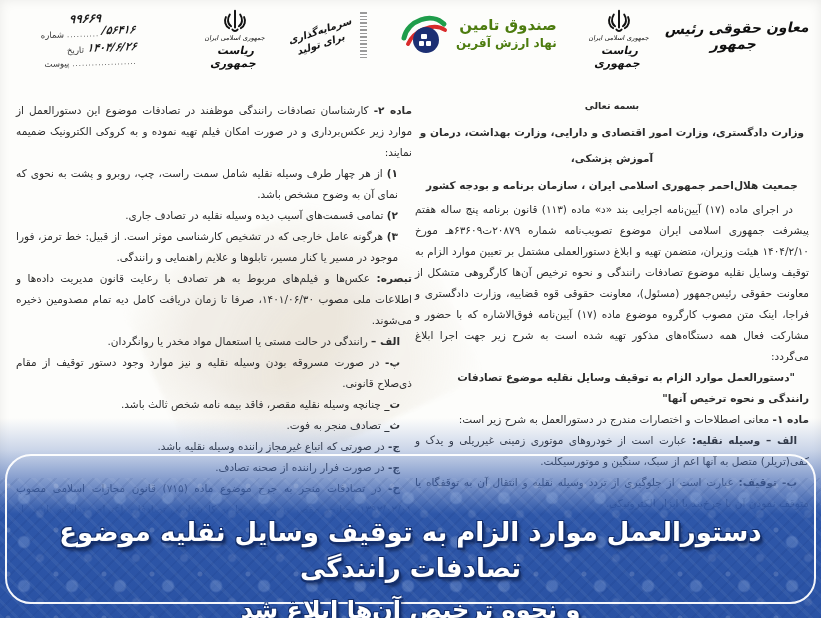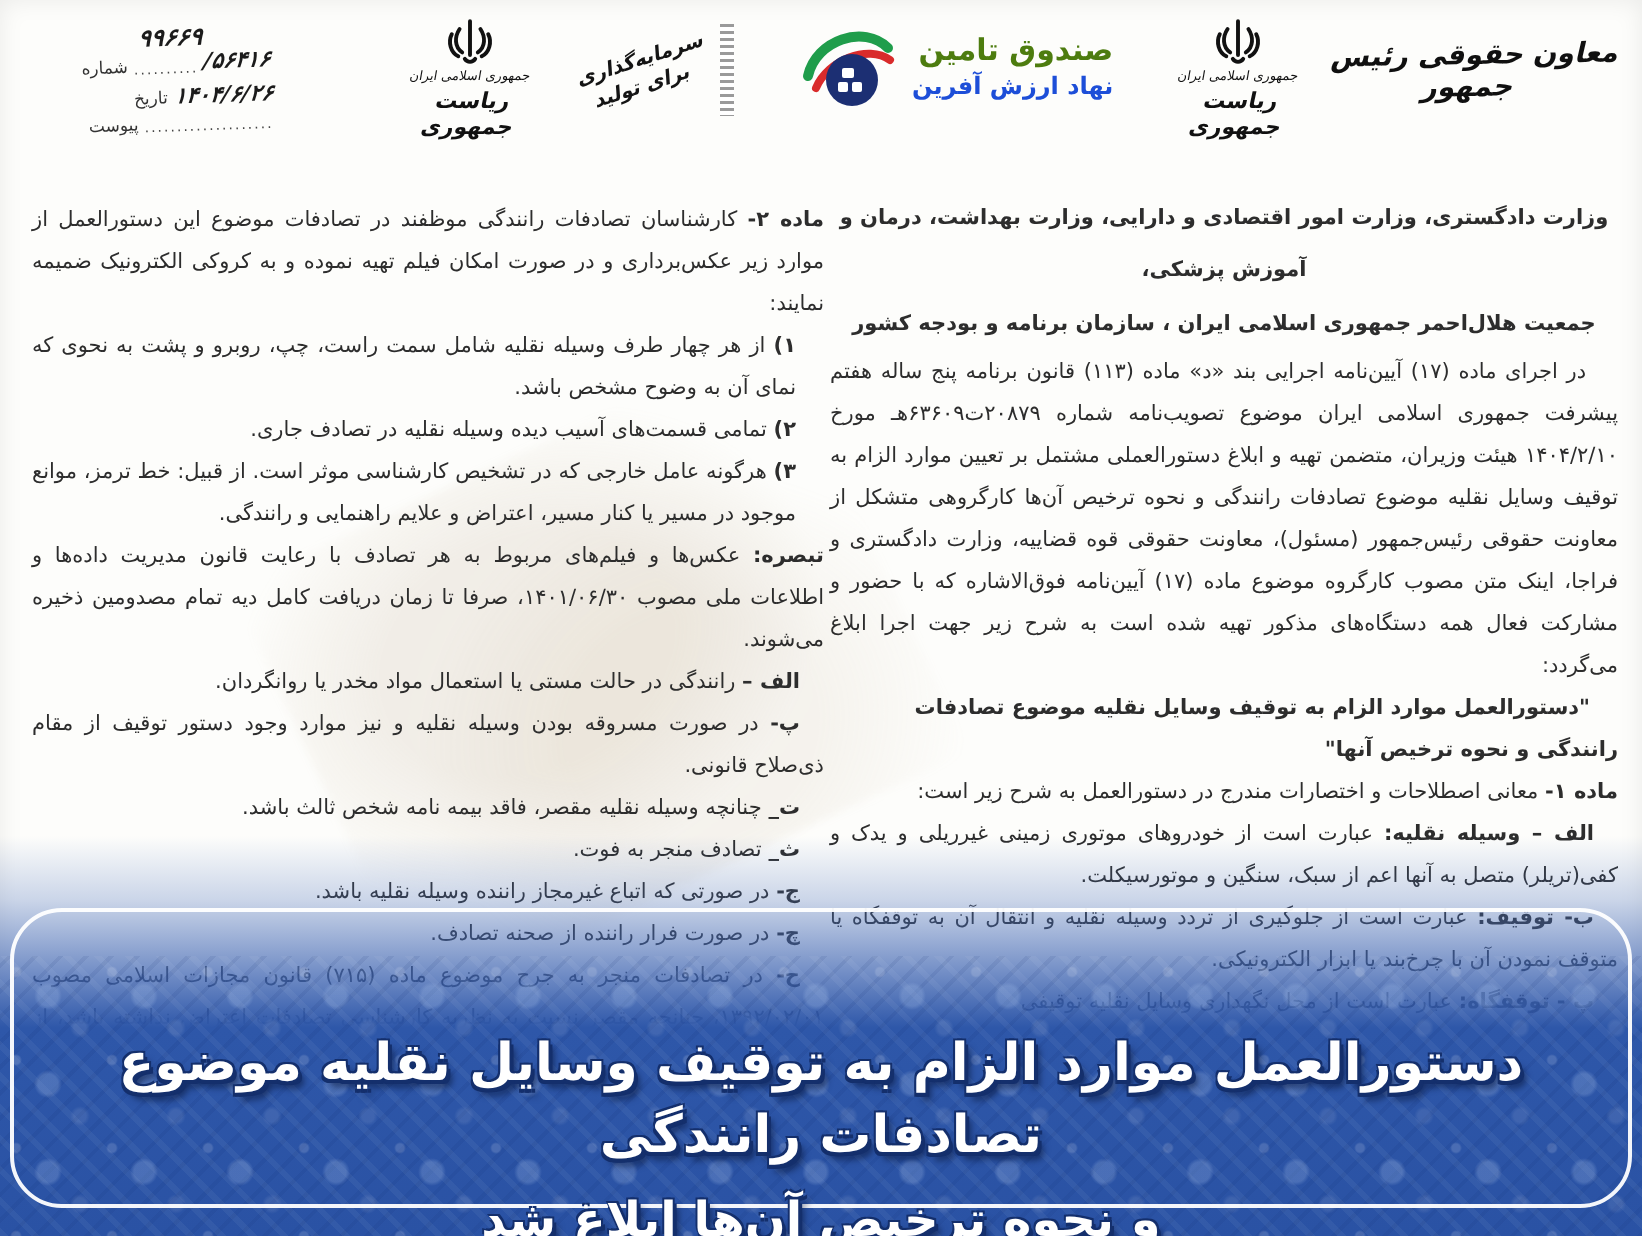--- a/index.html
+++ b/index.html
@@ -160,21 +160,21 @@
           <path d="M6 30 C10 12 34 4 46 16" fill="none" stroke="#1f9d4b" stroke-width="5" stroke-linecap="round"></path>
           <path d="M10 36 C16 22 36 14 47 22" fill="none" stroke="#d92b2b" stroke-width="4" stroke-linecap="round"></path>
           <circle cx="28" cy="32" r="13" fill="#1c2f73"></circle>
           <rect x="23" y="26" width="6" height="5" rx="1" fill="#fff"></rect>
           <rect x="21" y="33" width="5" height="5" rx="1" fill="#fff"></rect>
           <rect x="28" y="33" width="5" height="5" rx="1" fill="#fff"></rect>
         </svg>
       </span>
       <span class="txt">
         <div class="fund-title" style="color:#4d7c0f">صندوق تامین</div>
-        <div class="fund-sub" style="color:#1d4ed8">نهاد ارزش آفرین</div>
+        <div class="fund-sub" style="color:#4d7c0f">نهاد ارزش آفرین</div>
       </span>
     </div>
 
     <div class="emblem e-right">
       <span>
         <svg width="26" height="26" viewBox="0 0 40 40">
           <g stroke="#111" stroke-width="3" fill="none" stroke-linecap="round">
             <path d="M20 4 L20 30"></path>
             <path d="M12 10 C8 16 8 24 14 28"></path>
             <path d="M28 10 C32 16 32 24 26 28"></path>
@@ -185,20 +185,21 @@
         </svg>
       </span>
       <div class="l1">جمهوری اسلامی ایران</div>
       <div class="l2">ریاست جمهوری</div>
     </div>
 
     <div class="deputy">معاون حقوقی رئیس جمهور</div>
   </div>
 
   <div class="col col-right">
+    <div class="center besmele">بسمه تعالی</div>
     <div class="center addr">وزارت دادگستری، وزارت امور اقتصادی و دارایی، وزارت بهداشت، درمان و آموزش پزشکی،</div>
     <div class="center addr">جمعیت هلال‌احمر جمهوری اسلامی ایران ، سازمان برنامه و بودجه کشور</div>
     <div class="para">در اجرای ماده (۱۷) آیین‌نامه اجرایی بند «د» ماده (۱۱۳) قانون برنامه پنج ساله هفتم پیشرفت جمهوری اسلامی ایران موضوع تصویب‌نامه شماره ۲۰۸۷۹ت۶۳۶۰۹هـ مورخ ۱۴۰۴/۲/۱۰ هیئت وزیران، متضمن تهیه و ابلاغ دستورالعملی مشتمل بر تعیین موارد الزام به توقیف وسایل نقلیه موضوع تصادفات رانندگی و نحوه ترخیص آن‌ها کارگروهی متشکل از معاونت حقوقی رئیس‌جمهور (مسئول)، معاونت حقوقی قوه قضاییه، وزارت دادگستری و فراجا، اینک متن مصوب کارگروه موضوع ماده (۱۷) آیین‌نامه فوق‌الاشاره که با حضور و مشارکت فعال همه دستگاه‌های مذکور تهیه شده است به شرح زیر جهت اجرا ابلاغ می‌گردد:</div>
     <div class="qtitle">"دستورالعمل موارد الزام به توقیف وسایل نقلیه موضوع تصادفات رانندگی و نحوه ترخیص آنها"</div>
     <div class="article">
       <span class="lead">ماده ۱-</span><span> معانی اصطلاحات و اختصارات مندرج در دستورالعمل به شرح زیر است:</span>
     </div>
     <div>
 
         <div class="item"><span class="lead">الف – وسیله نقلیه:</span><span> عبارت است از خودروهای موتوری زمینی غیرریلی و یدک و کفی(تریلر) متصل به آنها اعم از سبک، سنگین و موتورسیکلت.</span></div>
@@ -217,21 +218,21 @@
   <div class="col col-left">
     <div class="article">
       <span class="lead">ماده ۲-</span><span> کارشناسان تصادفات رانندگی موظفند در تصادفات موضوع این دستورالعمل از موارد زیر عکس‌برداری و در صورت امکان فیلم تهیه نموده و به کروکی الکترونیک ضمیمه نمایند:</span>
     </div>
     <div class="numlist">
 
         <div class="item"><span class="lead">۱)</span><span> از هر چهار طرف وسیله نقلیه شامل سمت راست، چپ، روبرو و پشت به نحوی که نمای آن به وضوح مشخص باشد.</span></div>
 
         <div class="item"><span class="lead">۲)</span><span> تمامی قسمت‌های آسیب دیده وسیله نقلیه در تصادف جاری.</span></div>
 
-        <div class="item"><span class="lead">۳)</span><span> هرگونه عامل خارجی که در تشخیص کارشناسی موثر است. از قبیل: خط ترمز، موانع موجود در مسیر یا کنار مسیر، اعتراض و علایم راهنمایی و رانندگی.</span></div>
+        <div class="item"><span class="lead">۳)</span><span> هرگونه عامل خارجی که در تشخیص کارشناسی موثر است. از قبیل: خط ترمز، فورا موجود در مسیر یا کنار مسیر، تابلوها و علایم راهنمایی و رانندگی.</span></div>
       </div>
     <div class="article">
       <span class="lead">تبصره:</span><span> عکس‌ها و فیلم‌های مربوط به هر تصادف با رعایت قانون مدیریت داده‌ها و اطلاعات ملی مصوب ۱۴۰۱/۰۶/۳۰، صرفا تا زمان دریافت کامل دیه تمام مصدومین ذخیره می‌شوند.</span>
     </div>
     <div>
 
         <div class="item"><span class="lead">الف –</span><span> رانندگی در حالت مستی یا استعمال مواد مخدر یا روانگردان.</span></div>
 
 
         <div class="item"><span class="lead">پ-</span><span> در صورت مسروقه بودن وسیله نقلیه و نیز موارد وجود دستور توقیف از مقام ذی‌صلاح قانونی.</span></div>

